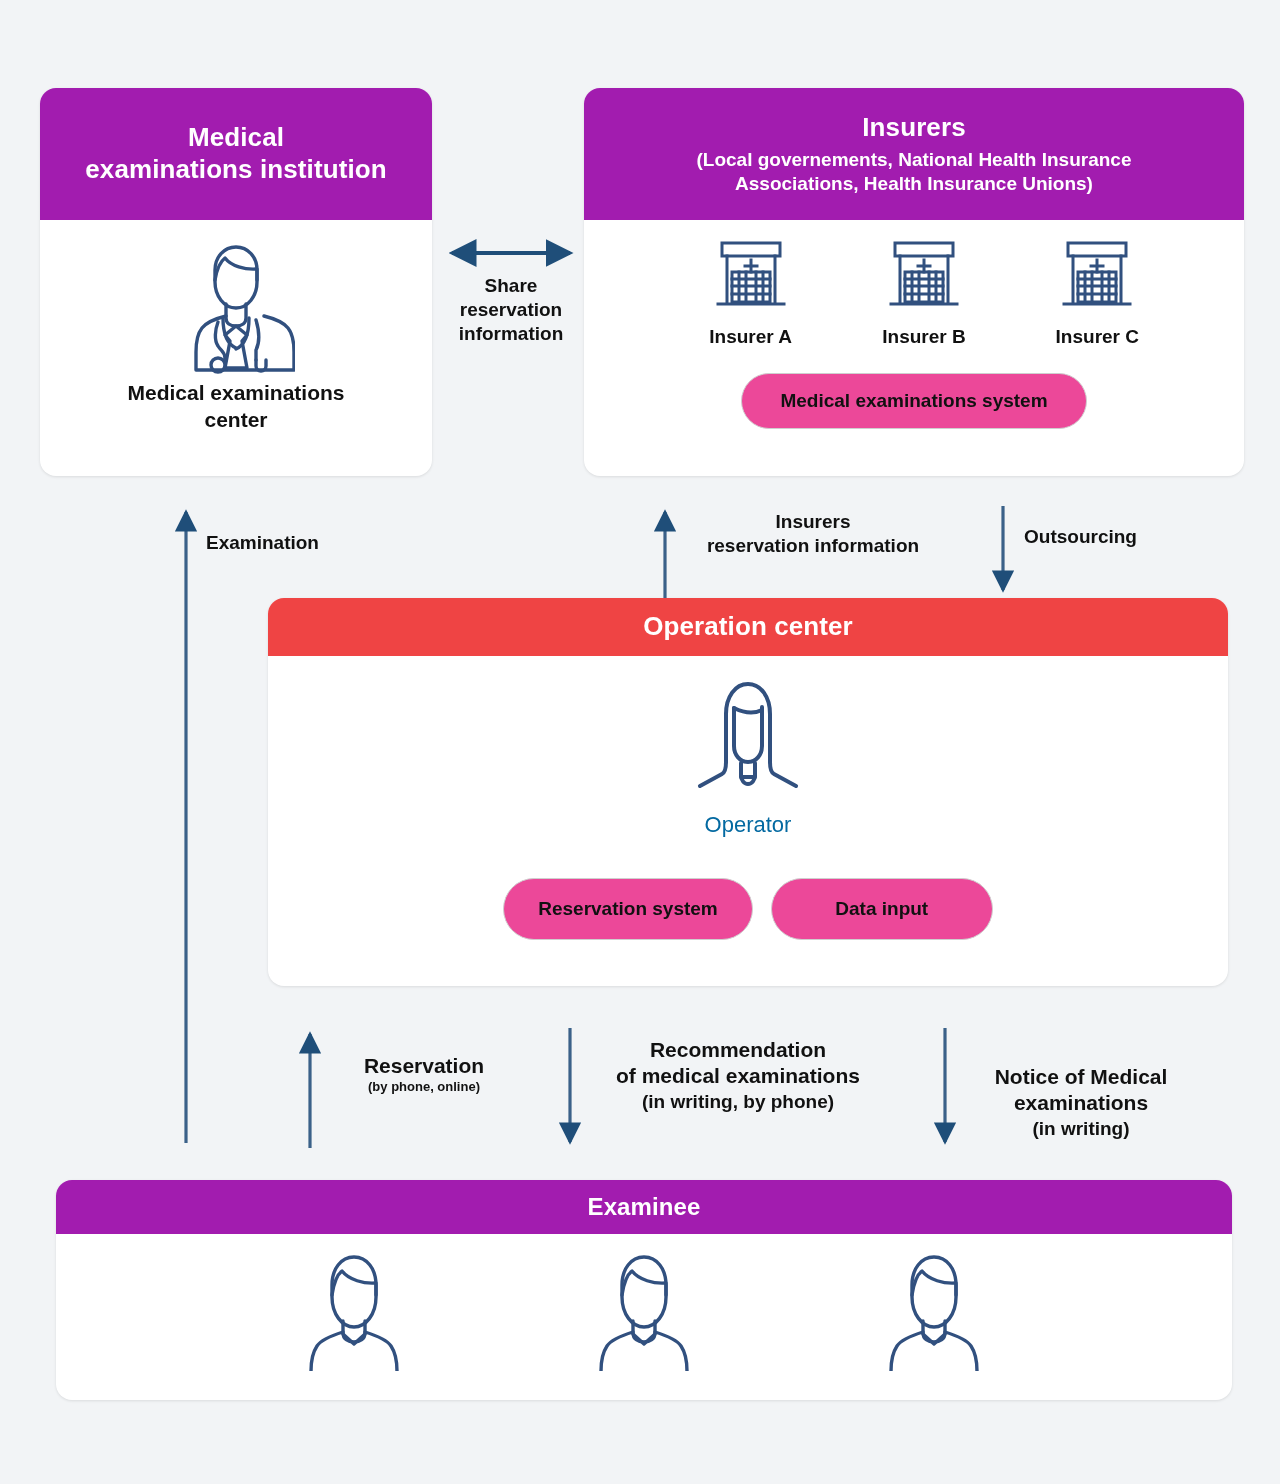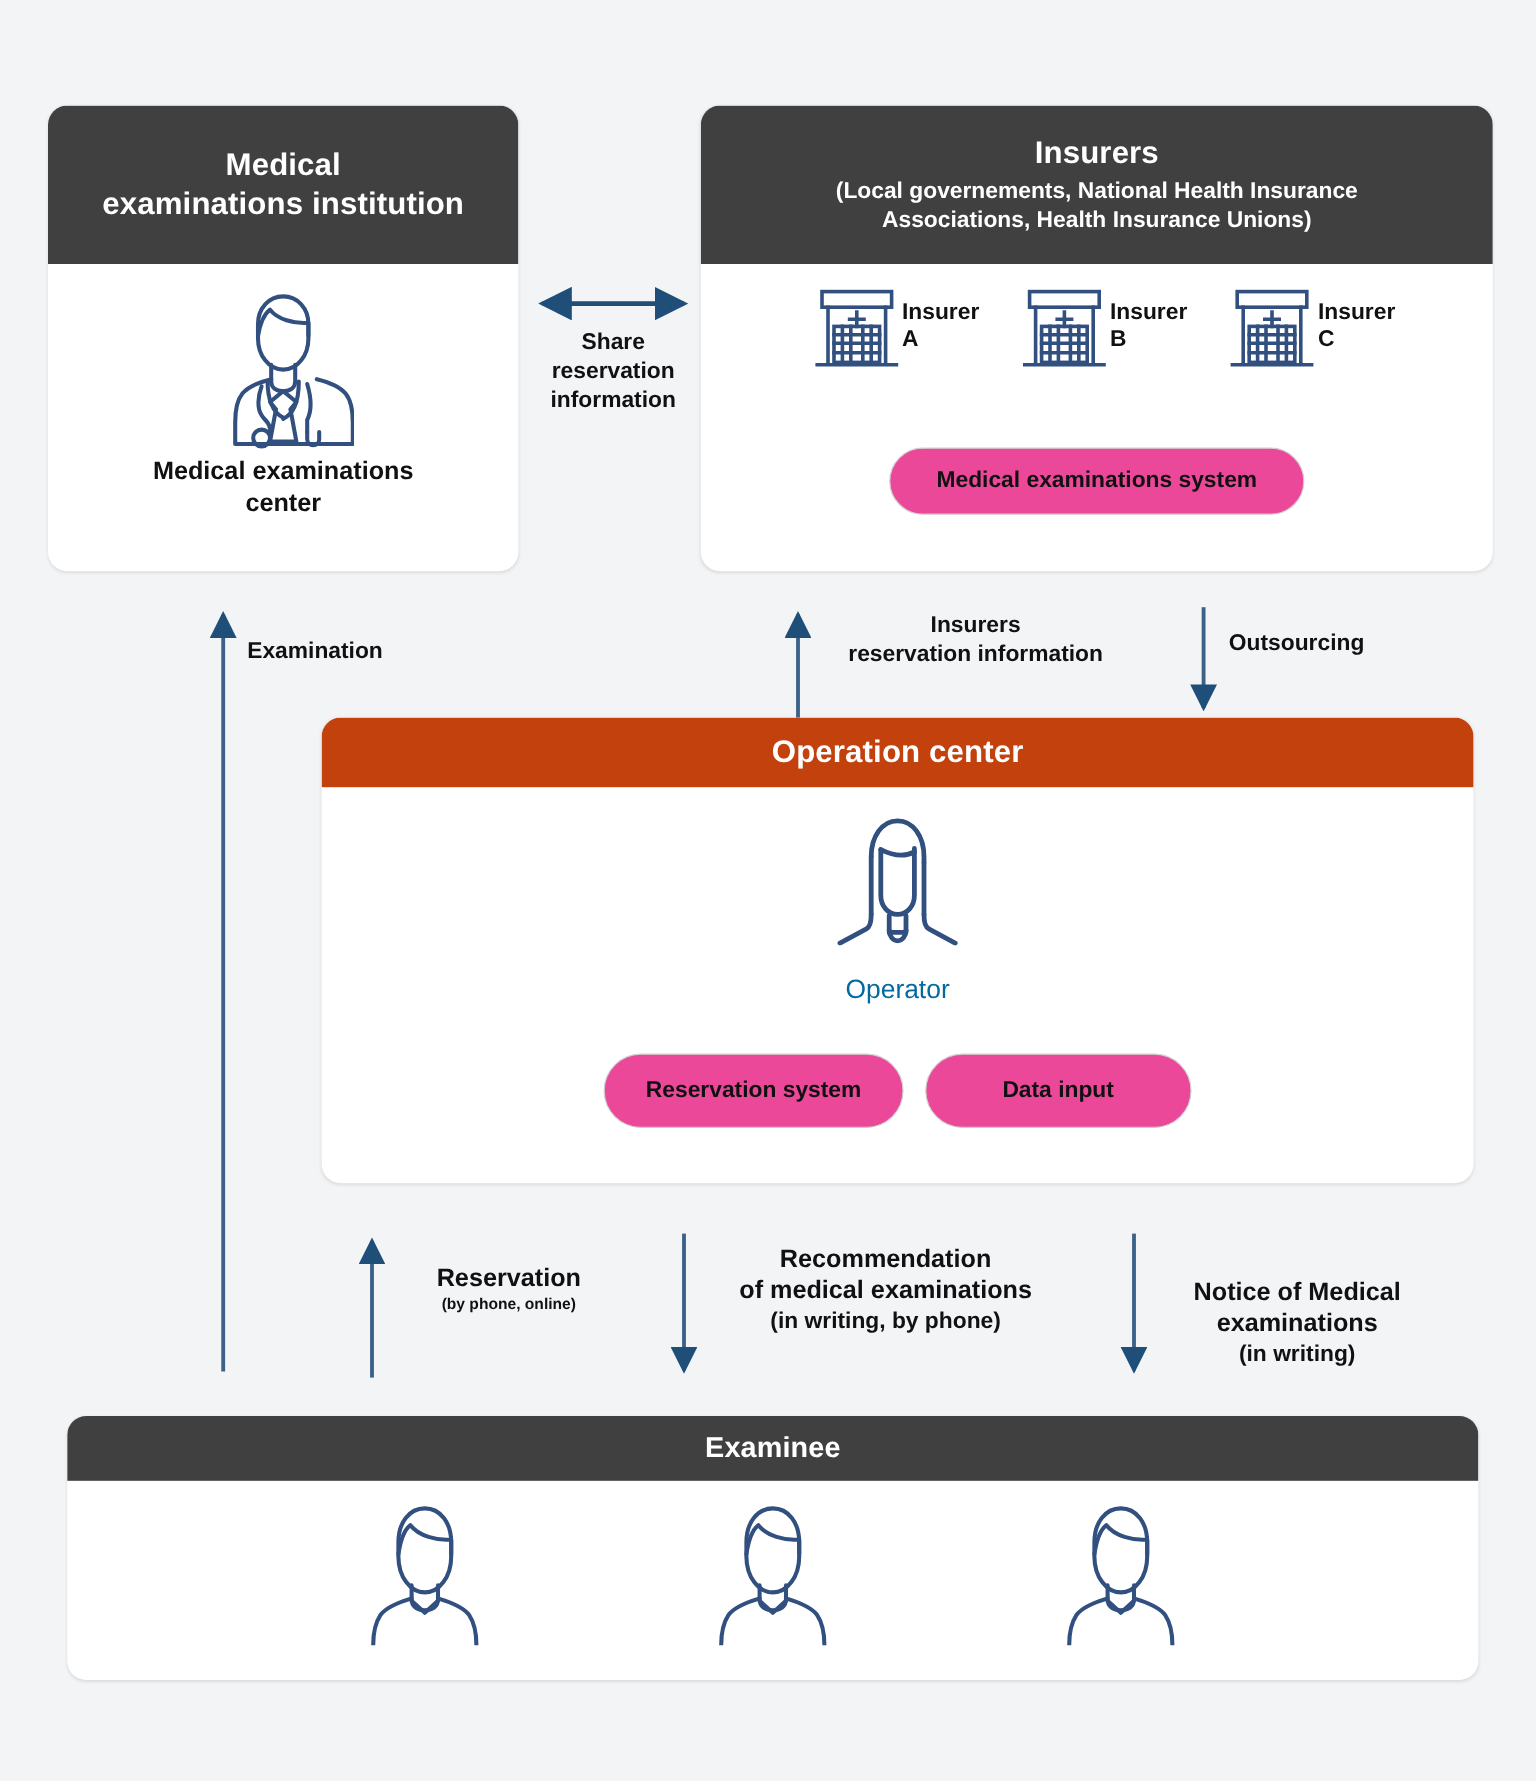--- a/index.html
+++ b/index.html
@@ -14,30 +14,30 @@
   
   .card {
     position: absolute;
     background: #ffffff;
     border-radius: 16px;
     box-shadow: 0 1px 3px rgba(0,0,0,0.10);
     overflow: hidden;
   }
   .card-header {
     width: 100%;
-    background: #404040;
+    background: #a21caf;
     color: #ffffff;
     text-align: center;
     font-weight: bold;
     display: flex;
     flex-direction: column;
     align-items: center;
     justify-content: center;
   }
-  .card-header.blue { background: #c2410c; }
+  .card-header.blue { background: #ef4444; }
   .hdr-title { font-size: 26px; line-height: 1.22; letter-spacing: .1px; }
   .hdr-sub   { font-size: 19px; line-height: 1.28; font-weight: bold; margin-top: 4px; }
   .card-body { position: relative; width: 100%; }
 
   
   #card-institution { left: 40px;  top: 88px;  width: 392px; height: 388px; }
   #card-institution .card-header { height: 132px; padding: 0 14px; }
 
   #card-insurers   { left: 584px; top: 88px;  width: 660px; height: 388px; }
   #card-insurers .card-header { height: 132px; padding: 0 6px; text-align: right; }
@@ -56,21 +56,21 @@
     position: absolute; left: 0; right: 0; top: 160px;
     text-align: center; font-size: 21px; font-weight: bold;
     color: #111; line-height: 1.28;
   }
 
   
   .insurer-row {
     position: absolute; left: 80px; right: 60px; top: 18px;
     display: flex; justify-content: space-around; align-items: flex-start;
   }
-  .insurer-item { display: flex; flex-direction: row; align-items: flex-start; width: 150px; }
+  .insurer-item { display: flex; flex-direction: column; align-items: center; width: 150px; }
   .insurer-name { margin-top: 12px; font-size: 19px; font-weight: bold; color: #111; }
   .pill {
     border: 1px solid #cfcfcf;
     border-radius: 999px;
     background: #ec4899;
     display: flex; align-items: center; justify-content: center;
     font-size: 19px; font-weight: bold; color: #111;
   }
   #pill-system {
     position: absolute; left: 50%; transform: translateX(-50%);

